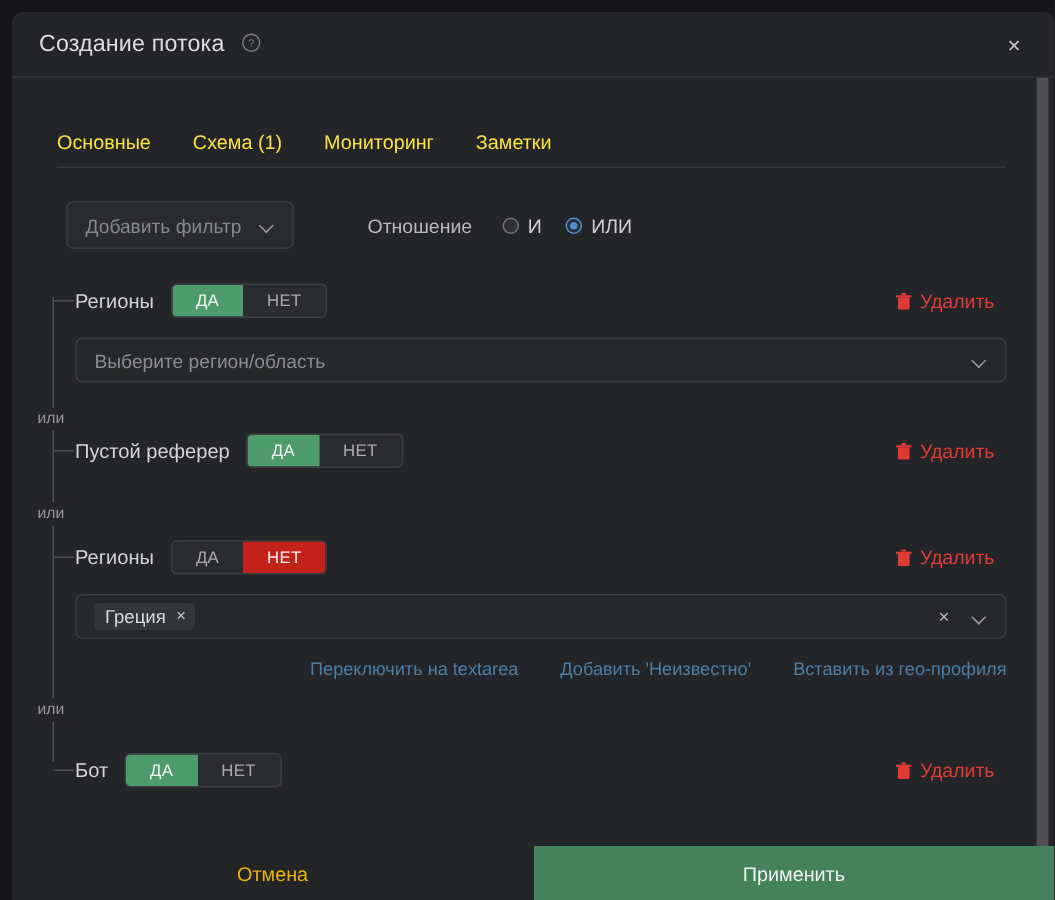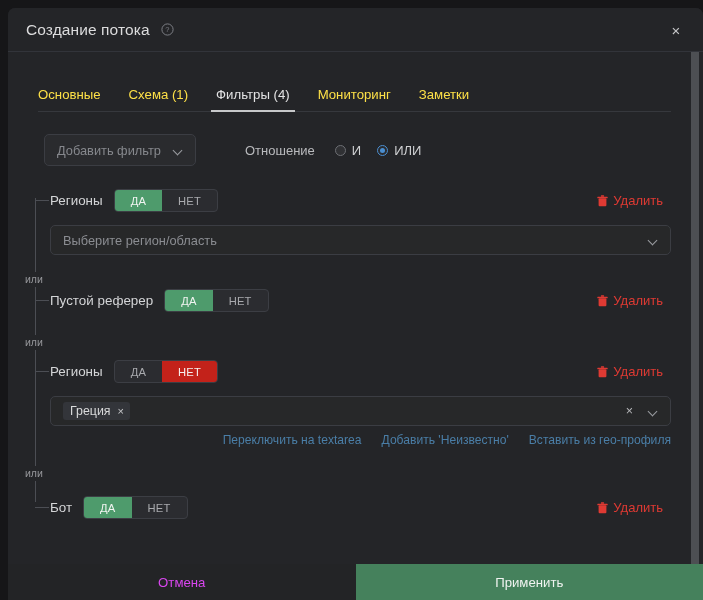--- a/index.html
+++ b/index.html
@@ -309,22 +309,22 @@
   .field .clear-x {
     font-size: 12.5px;
     color: #b6b7ba;
     cursor: pointer;
     margin-right: 16px;
     line-height: 1;
   }
   .helper-links {
     display: flex;
     justify-content: flex-end;
-    gap: 20px;
-    margin-top: 7px;
+    gap: 28px;
+    margin-top: 13px;
   }
   .helper-links a {
     font-size: 12.1px;
     color: #4a7ea7;
     text-decoration: none;
     cursor: pointer;
     white-space: nowrap;
   }
 
   .gap-sm { height: 33px; }
@@ -357,21 +357,21 @@
   .btn {
     flex: 1;
     display: flex;
     align-items: center;
     justify-content: center;
     font-size: 13.2px;
     cursor: pointer;
     border: 0;
     font-family: "Liberation Sans", sans-serif;
   }
-  .btn-cancel { background: #232426; color: #d946ef; }
+  .btn-cancel { background: #232426; color: #eab308; }
   .btn-apply  { background: #45815c; color: #f0f3f0; }
 </style>
 </head>
 <body>
 
 <div class="modal">
 
   <div class="modal-header">
     <div class="modal-title">
       <span>Создание потока</span>
@@ -383,21 +383,20 @@
       </span>
     </div>
     <button class="close-btn">×</button>
   </div>
 
   <div class="modal-body">
 
     <div class="tabs">
       <button class="tab">Основные</button>
       <button class="tab">Схема (1)</button>
-      <button class="tab active">Фильтры (4)</button>
       <button class="tab">Мониторинг</button>
       <button class="tab">Заметки</button>
     </div>
 
     <div class="top-controls">
       <div class="add-filter">
         <span class="label">Добавить фильтр</span>
         <span class="chev"></span>
       </div>
 

